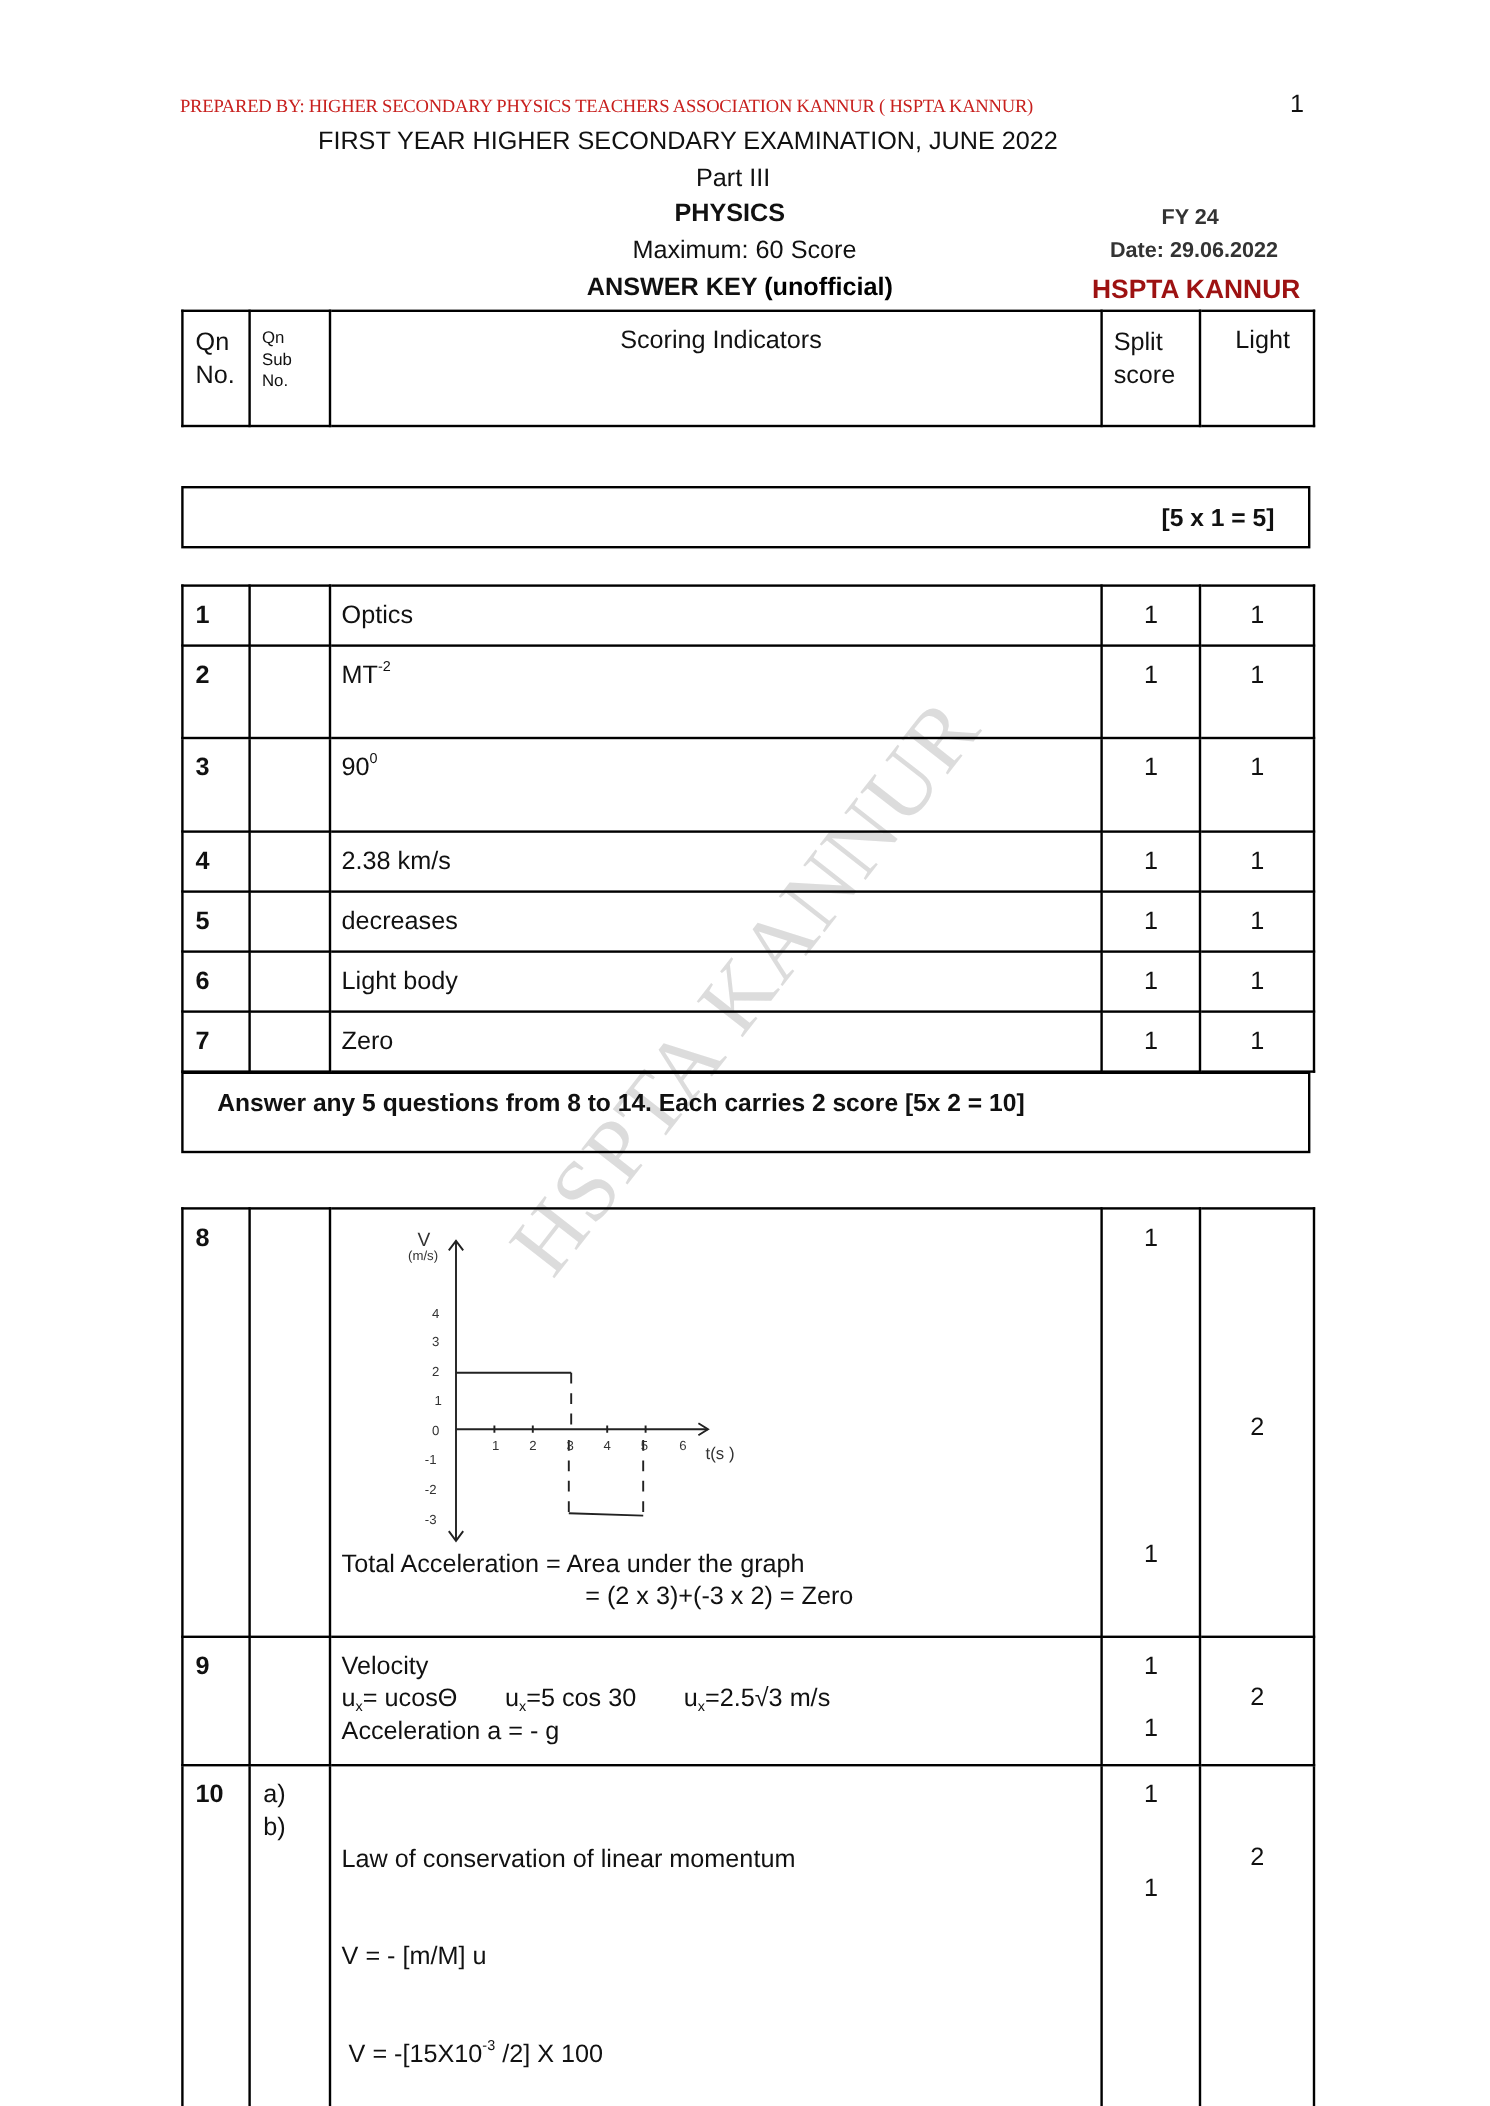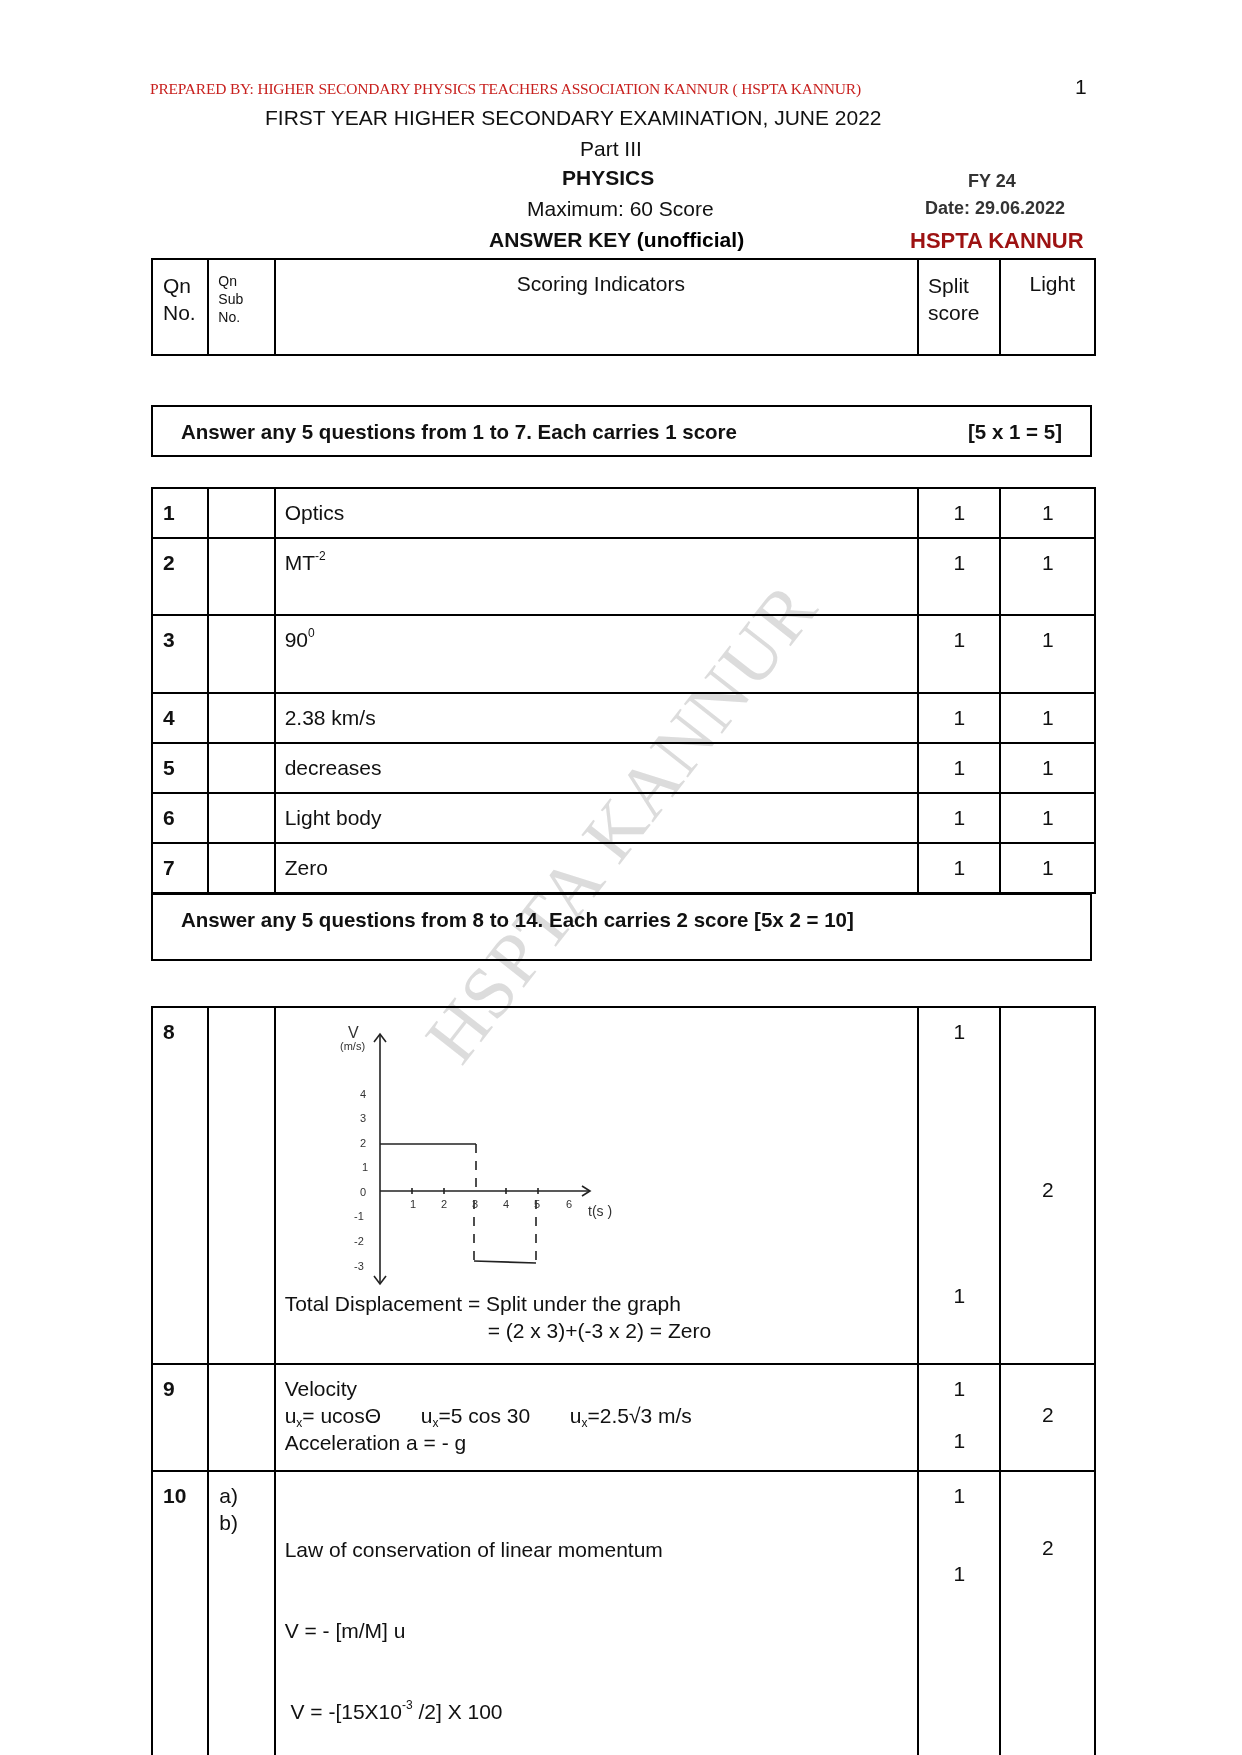--- a/index.html
+++ b/index.html
@@ -87,21 +87,20 @@
     <td class="h4">
       <span class="line">Split</span>
       <span class="line">score</span>
     </td>
     <td class="h3">Light</td>
   </tr>
 </tbody>
   </table>
 
 <div class="secbox" style="top:405px; height:52px;">
-  <span class="t" style="top:13px;">Answer any 5 questions from 1 to 7. Each carries 1 score</span>
   <span class="s" style="top:13px;">[5 x 1 = 5]</span>
 </div>
 
 <table class="grid" style="top:487px;">
   <colgroup>
       <col class="c1">
       <col class="c2">
       <col class="c3">
       <col class="c4">
       <col class="c5">
@@ -213,21 +212,21 @@
           <text x="112" y="192">1</text>
           <text x="143" y="192">2</text>
           <text x="174" y="192">3</text>
           <text x="205" y="192">4</text>
           <text x="236" y="192">5</text>
           <text x="268" y="192">6</text>
           <text x="290" y="200" font-size="14">t(s )</text>
         </g>
       </svg>
       <div style="position:absolute; left:9px; top:282px; font-size:21px; line-height:27px;">
-        <span class="line">Total Displacement = Split under the graph</span>
+        <span class="line">Total Acceleration = Area under the graph</span>
         <span class="line" style="padding-left:203px;">= (2 x 3)+(-3 x 2) = Zero</span>
       </div>
     </td>
     <td style="position:relative;">
       <span style="position:absolute; left:0; right:0; top:12px; text-align:center;">1</span>
       <span style="position:absolute; left:0; right:0; top:276px; text-align:center;">1</span>
     </td>
     <td style="position:relative;">
       <span style="position:absolute; left:0; right:0; top:170px; text-align:center;">2</span>
     </td>

